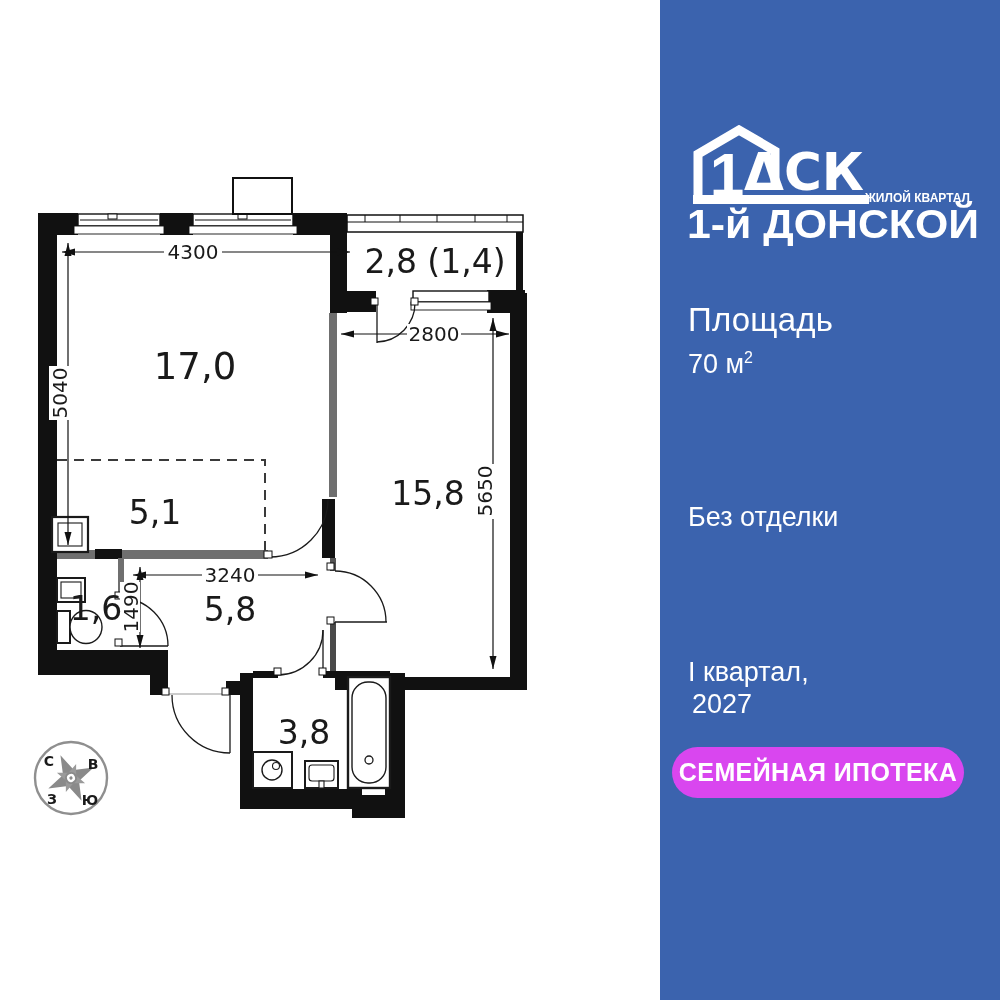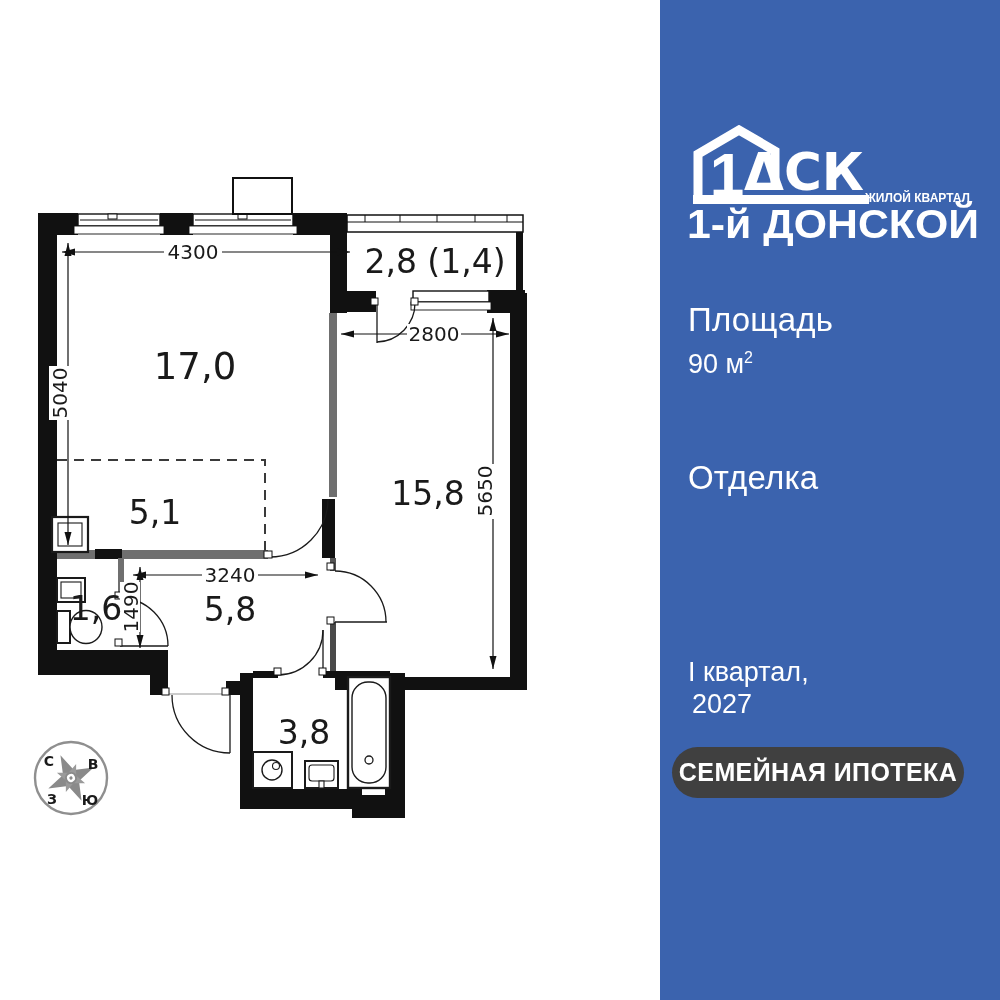--- a/index.html
+++ b/index.html
@@ -212,22 +212,22 @@
         <path d="M 11 71 V 29 L 52 5 L 88 26 V 64" fill="none" stroke="#fff" stroke-width="9"></path>
         <rect x="6" y="70" width="176" height="9" fill="#fff"></rect>
       </g>
       <text x="40" y="71" text-anchor="middle" fill="#fff" font-size="62" font-weight="bold" font-family="Liberation Sans, sans-serif">1</text>
       <text x="57" y="65" fill="#fff" font-size="52" font-weight="bold" font-family="DejaVu Sans, sans-serif" textLength="120" lengthAdjust="spacingAndGlyphs">ΔСК</text>
       <text x="178" y="77" fill="#fff" font-size="13.5" font-weight="bold" font-family="Liberation Sans, sans-serif" textLength="105" lengthAdjust="spacingAndGlyphs">ЖИЛОЙ КВАРТАЛ</text>
       <text x="0" y="113" fill="#fff" font-size="41" font-weight="bold" font-family="Liberation Sans, sans-serif" textLength="292" lengthAdjust="spacingAndGlyphs">1-й ДОНСКОЙ</text>
     </svg>
 
     <div class="abs spec-label" style="left:28px;top:301px;">Площадь</div>
-    <div class="abs spec-value" style="left:28px;top:342px;"><span>90 м</span><sup>2</sup></div>
-
-    <div class="abs spec-label" style="left:28px;top:459px;">Отделка</div>
+    <div class="abs spec-value" style="left:28px;top:342px;"><span>70 м</span><sup>2</sup></div>
+
+    <div class="abs spec-value" style="left:28px;top:501px;">Без отделки</div>
 
     <div class="abs spec-value" style="left:28px;top:656px;">I квартал,</div>
     <div class="abs spec-value" style="left:32px;top:688px;">2027</div>
 
-    <button id="cta" style="background: #404040;">СЕМЕЙНАЯ ИПОТЕКА</button>
+    <button id="cta" style="background: #d946ef;">СЕМЕЙНАЯ ИПОТЕКА</button>
   </aside>
 </div>
 
 </body></html>

